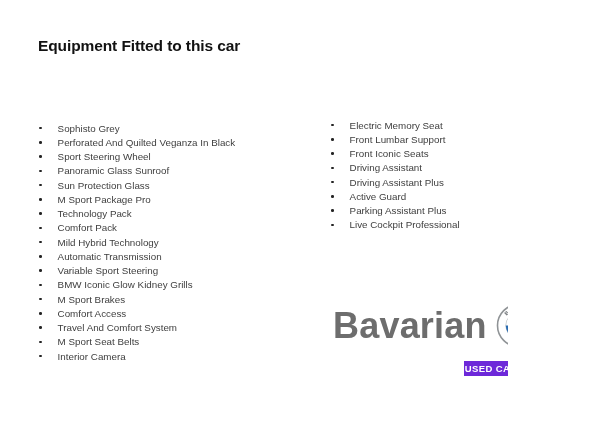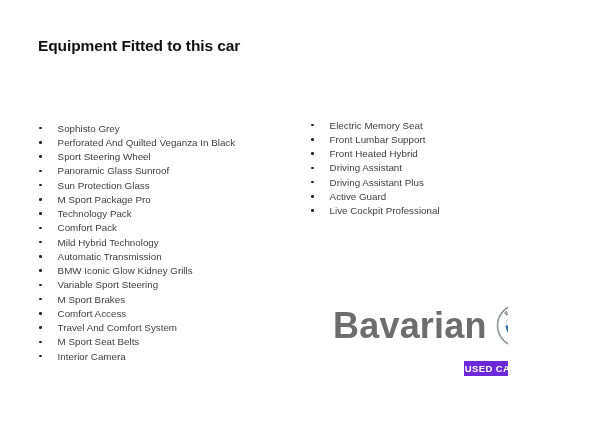--- a/index.html
+++ b/index.html
@@ -18,21 +18,21 @@
     font-weight:bold;
     letter-spacing:-0.1px;
     color:#121212;
   }
   ul.equip-list{
     position:absolute;
     margin:0;padding:0;
     list-style:none;
   }
   ul.equip-list.left{left:39px;top:121px;}
-  ul.equip-list.right{left:311px;top:118px;}
+  ul.equip-list.right{left:331px;top:118px;}
   ul.equip-list li{
     display:flex;
     align-items:center;
     height:14.25px;
   }
   .bullet{
     width:2.6px;height:2.6px;
     border-radius:50%;
     background:#242424;
     flex:0 0 auto;
@@ -124,28 +124,28 @@
       <li>
         <span class="bullet"></span>
         <span class="item-text">Mild Hybrid Technology</span>
       </li>
       <li>
         <span class="bullet"></span>
         <span class="item-text">Automatic Transmission</span>
       </li>
       <li>
         <span class="bullet"></span>
+        <span class="item-text">Variable Sport Steering</span>
+      </li>
+      <li>
+        <span class="bullet"></span>
         <span class="item-text">BMW Iconic Glow Kidney Grills</span>
       </li>
       <li>
         <span class="bullet"></span>
-        <span class="item-text">Variable Sport Steering</span>
-      </li>
-      <li>
-        <span class="bullet"></span>
         <span class="item-text">M Sport Brakes</span>
       </li>
       <li>
         <span class="bullet"></span>
         <span class="item-text">Comfort Access</span>
       </li>
       <li>
         <span class="bullet"></span>
         <span class="item-text">Travel And Comfort System</span>
       </li>
@@ -163,33 +163,37 @@
       <li>
         <span class="bullet"></span>
         <span class="item-text">Electric Memory Seat</span>
       </li>
       <li>
         <span class="bullet"></span>
         <span class="item-text">Front Lumbar Support</span>
       </li>
       <li>
         <span class="bullet"></span>
-        <span class="item-text">Front Heated Hybrid</span>
+        <span class="item-text">Front Iconic Seats</span>
       </li>
       <li>
         <span class="bullet"></span>
         <span class="item-text">Driving Assistant</span>
       </li>
       <li>
         <span class="bullet"></span>
         <span class="item-text">Driving Assistant Plus</span>
       </li>
       <li>
         <span class="bullet"></span>
         <span class="item-text">Active Guard</span>
+      </li>
+      <li>
+        <span class="bullet"></span>
+        <span class="item-text">Parking Assistant Plus</span>
       </li>
       <li>
         <span class="bullet"></span>
         <span class="item-text">Live Cockpit Professional</span>
       </li>
     </ul>
 
   <div class="dealer-logo">
     <span class="dealer-name">Bavarian</span>
     <svg class="roundel" width="45" height="45" viewBox="-24 -24 48 48" aria-hidden="true">

